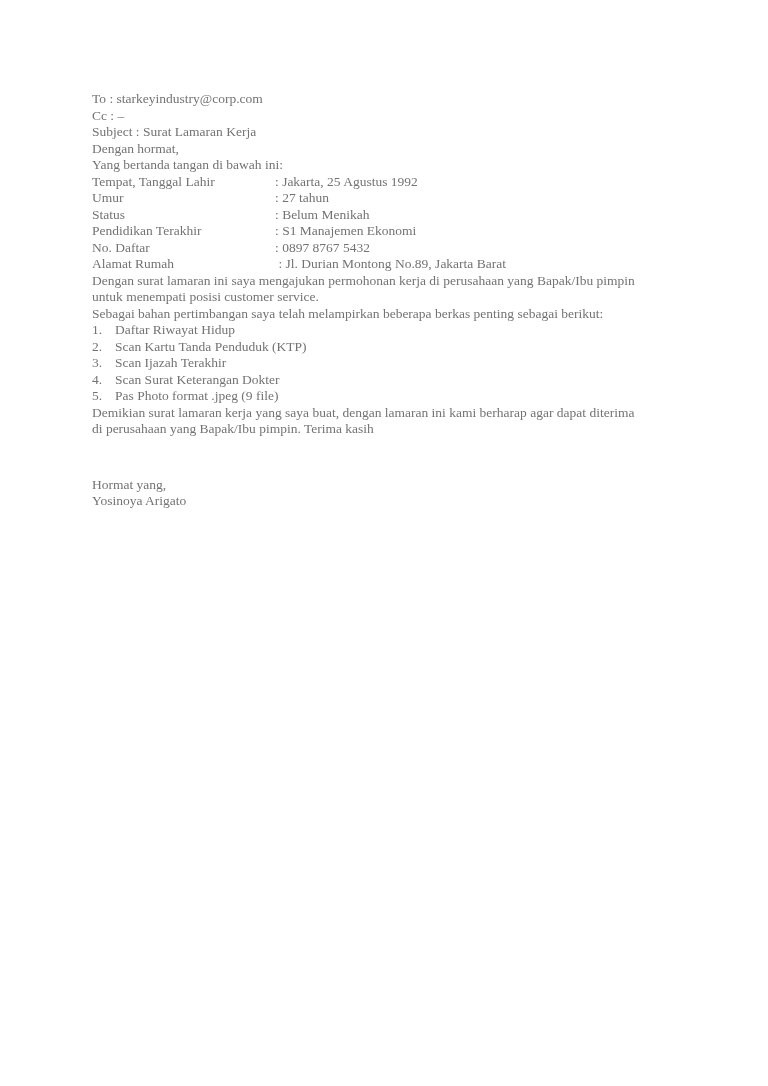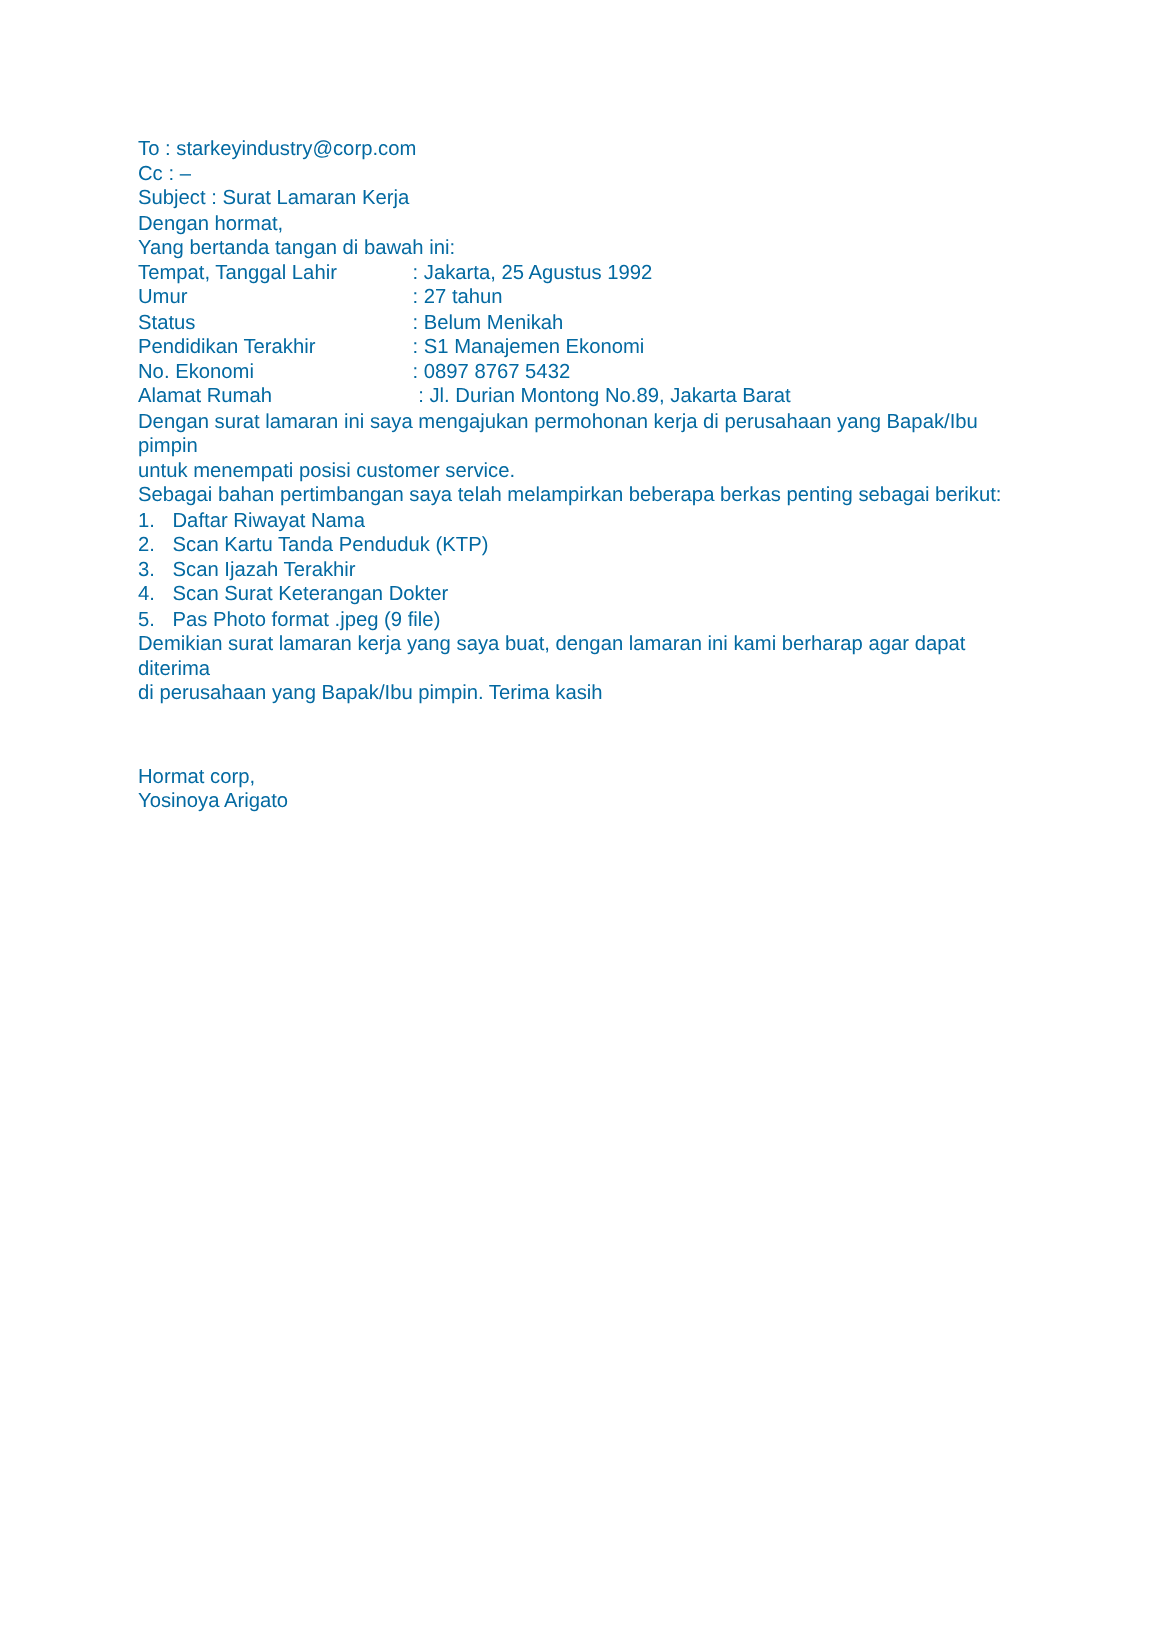--- a/index.html
+++ b/index.html
@@ -7,24 +7,24 @@
     padding: 0;
     background: #ffffff;
   }
   .page {
     position: relative;
     width: 768px;
     height: 826px;
     box-sizing: border-box;
     background: #ffffff;
     padding: 91px 100px 0 92px;
-    font-family: Liberation Sans, sans-serif;
+    font-family: Liberation Serif, serif;
     font-size: 13.5px;
     line-height: 16.5px;
-    color: #0369a1;
+    color: #737373;
     overflow: hidden;
   }
   .page p, .page div { margin: 0; padding: 0; }
 
   .hdr-line   { margin-bottom: 11px; }
   .subject    { margin-bottom: 38px; }
   .salutation { margin-bottom: 7px; }
   .intro      { margin-bottom: 10px; }
 
   .datatable  { margin-bottom: 26px; }
@@ -67,40 +67,40 @@
     </div>
     <div class="drow">
       <span class="dlabel">Status</span>
       <span class="dvalue">: Belum Menikah</span>
     </div>
     <div class="drow">
       <span class="dlabel">Pendidikan Terakhir</span>
       <span class="dvalue">: S1 Manajemen Ekonomi</span>
     </div>
     <div class="drow">
-      <span class="dlabel">No. Ekonomi</span>
+      <span class="dlabel">No. Daftar</span>
       <span class="dvalue">: 0897 8767 5432</span>
     </div>
     <div class="drow">
       <span class="dlabel">Alamat Rumah</span>
       <span class="dvalue"> : Jl. Durian Montong No.89, Jakarta Barat</span>
     </div>
   </div>
 
   <div class="para">
     <div class="pline">Dengan surat lamaran ini saya mengajukan permohonan kerja di perusahaan yang Bapak/Ibu pimpin</div>
     <div class="pline">untuk menempati posisi customer service.</div>
   </div>
 
   <p class="attach-intro">Sebagai bahan pertimbangan saya telah melampirkan beberapa berkas penting sebagai berikut:</p>
 
   <div class="list">
     <div class="lrow">
       <span class="lnum">1.</span>
-      <span class="ltext">Daftar Riwayat Nama</span>
+      <span class="ltext">Daftar Riwayat Hidup</span>
     </div>
     <div class="lrow">
       <span class="lnum">2.</span>
       <span class="ltext">Scan Kartu Tanda Penduduk (KTP)</span>
     </div>
     <div class="lrow">
       <span class="lnum">3.</span>
       <span class="ltext">Scan Ijazah Terakhir</span>
     </div>
     <div class="lrow">
@@ -112,17 +112,17 @@
       <span class="ltext">Pas Photo format .jpeg (9 file)</span>
     </div>
   </div>
 
   <div class="para tight">
     <div class="pline">Demikian surat lamaran kerja yang saya buat, dengan lamaran ini kami berharap agar dapat diterima</div>
     <div class="pline">di perusahaan yang Bapak/Ibu pimpin. Terima kasih</div>
   </div>
 
   <div class="signature">
-    <p class="sig-close">Hormat corp,</p>
+    <p class="sig-close">Hormat yang,</p>
     <p class="sig-name">Yosinoya Arigato</p>
   </div>
 
 </div>
 
 </body></html>

